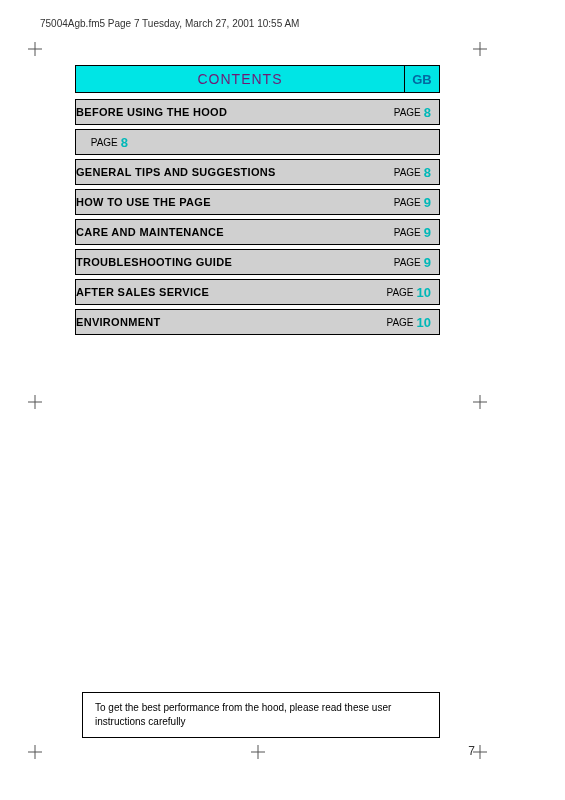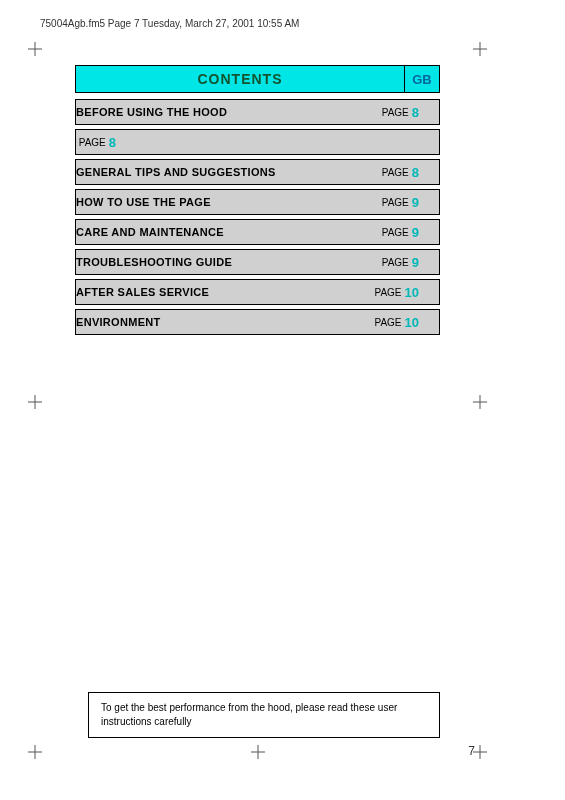--- a/index.html
+++ b/index.html
@@ -89,22 +89,22 @@
       height: 28px;
     }
 
     .contents-title {
       background: #00e5e5;
       flex: 1;
       display: flex;
       align-items: center;
       justify-content: center;
       font-size: 14px;
-      font-weight: 700;
-      color: #14532d;
+      font-weight: 400;
+      color: #701a75;
       letter-spacing: 1px;
       border: 1.5px solid #000;
       border-right: none;
     }
 
     .contents-gb {
       background: #00e5e5;
       width: 36px;
       display: flex;
       align-items: center;
@@ -132,21 +132,21 @@
       font-size: 11px;
       font-weight: 900;
       color: #000;
       letter-spacing: 0.3px;
     }
 
     .toc-page {
       display: flex;
       align-items: center;
       justify-content: flex-end;
-      padding-right: 20px;
+      padding-right: 8px;
       font-size: 11px;
       font-weight: 700;
       color: #000;
       min-width: 60px;
     }
 
     .toc-page .page-word {
       font-weight: 400;
       font-size: 10px;
       margin-right: 3px;
@@ -156,21 +156,21 @@
     .toc-page .page-num {
       font-size: 13px;
       font-weight: 900;
       color: #00b8b8;
     }
 
     
     .notice-box {
       position: absolute;
       bottom: 62px;
-      left: 88px;
+      left: 82px;
       right: 75px;
       border: 1.5px solid #000;
       padding: 8px 12px;
       font-size: 10px;
       color: #000;
       line-height: 1.4;
     }
 
     
     .page-number {

